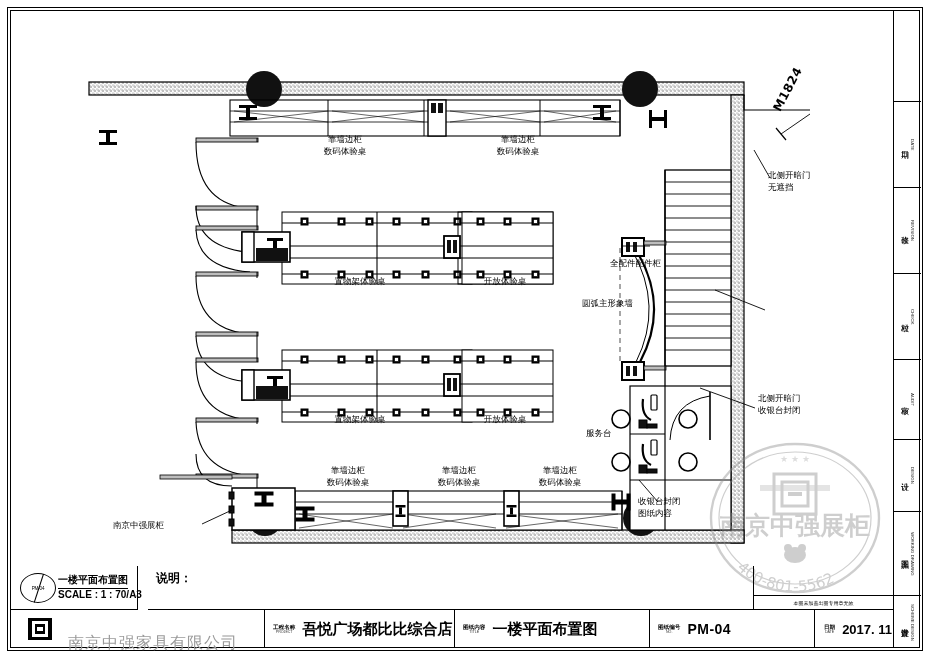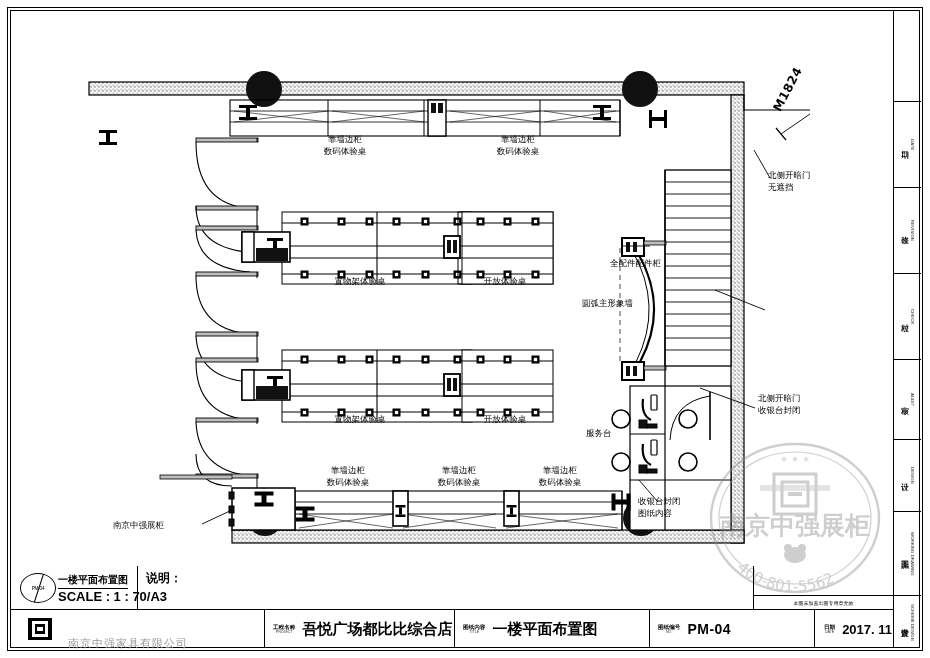--- a/index.html
+++ b/index.html
@@ -31,21 +31,21 @@
   
   .lbl{position:absolute;font-family:"DejaVu Sans","Liberation Sans",sans-serif;
        font-size:8.5px;line-height:11.5px;color:#000;white-space:nowrap;}
   .lbl.c{text-align:center;transform:translateX(-50%);}
 
   
   .watermark{position:absolute;left:700px;top:440px;width:190px;height:155px;
              opacity:0.42;pointer-events:none;}
   .bubble-cell{position:absolute;left:10px;top:566px;width:128px;height:44px;
                border-right:1.1px solid #000;border-bottom:1.1px solid #000;box-sizing:border-box;}
-  .note-cell{position:absolute;left:138px;top:566px;width:615px;height:44px;
+  .note-cell{position:absolute;left:148px;top:566px;width:615px;height:44px;
              border-bottom:1.1px solid #000;box-sizing:border-box;}
   .blank-cell{position:absolute;left:753px;top:566px;width:140px;height:30px;
               border-bottom:1px solid #000;border-left:1.1px solid #000;box-sizing:border-box;}
   .stamp-cell{position:absolute;left:753px;top:596px;width:140px;height:14px;
               border-bottom:1.1px solid #000;border-left:1.1px solid #000;box-sizing:border-box;
               display:flex;align-items:center;justify-content:center;}
   .stamp-cell span{font-size:5px;white-space:nowrap;}
 
   .row2{position:absolute;left:10px;top:610px;width:883px;height:38px;box-sizing:border-box;}
   .cell{position:absolute;height:38px;box-sizing:border-box;border-right:1.1px solid #000;
@@ -54,26 +54,26 @@
 
   .bub{position:absolute;left:8px;top:5px;width:112px;height:34px;}
   .bub-circle{position:absolute;left:2px;top:2px;width:36px;height:30px;
               border:1.1px solid #000;border-radius:50%/50%;box-sizing:border-box;
               display:flex;align-items:center;justify-content:center;}
   .bub-circle span{font-size:4.6px;letter-spacing:-0.2px;}
   .bub-line{position:absolute;left:25px;top:3px;width:1.1px;height:30px;background:#000;
             transform:rotate(18deg);transform-origin:top center;}
   .bub-t1{position:absolute;left:40px;top:2px;font-size:10px;font-weight:bold;
           border-bottom:1.1px solid #000;padding-bottom:1px;white-space:nowrap;}
-  .bub-t2{position:absolute;left:40px;top:18px;font-size:13px;font-weight:bold;white-space:nowrap;}
+  .bub-t2{position:absolute;left:40px;top:18px;font-size:10px;font-weight:bold;white-space:nowrap;}
 
   .note-title{position:absolute;left:8px;top:4px;font-size:12px;font-weight:bold;}
 
   .logo-mark{width:24px;height:22px;margin-left:18px;flex:none;}
-  .company{font-size:11px;color:#9a9a9a;margin-left:16px;white-space:nowrap;letter-spacing:1px;margin-top:28px;}
+  .company{font-size:16px;color:#9a9a9a;margin-left:16px;white-space:nowrap;letter-spacing:1px;margin-top:28px;}
 
   .fieldkey{display:flex;flex-direction:column;align-items:center;justify-content:center;
             margin-left:8px;flex:none;}
   .fieldkey .k1{font-size:5.6px;font-weight:bold;line-height:6px;white-space:nowrap;}
   .fieldkey .k2{font-size:3.6px;line-height:5px;color:#333;white-space:nowrap;}
   .fieldval{font-size:15px;font-weight:bold;margin-left:7px;white-space:nowrap;}
   .fieldval.small{font-size:13px;}
   .fieldval.mono{font-family:"Liberation Sans",sans-serif;font-size:14px;letter-spacing:0.5px;}
 </style>
 </head>

